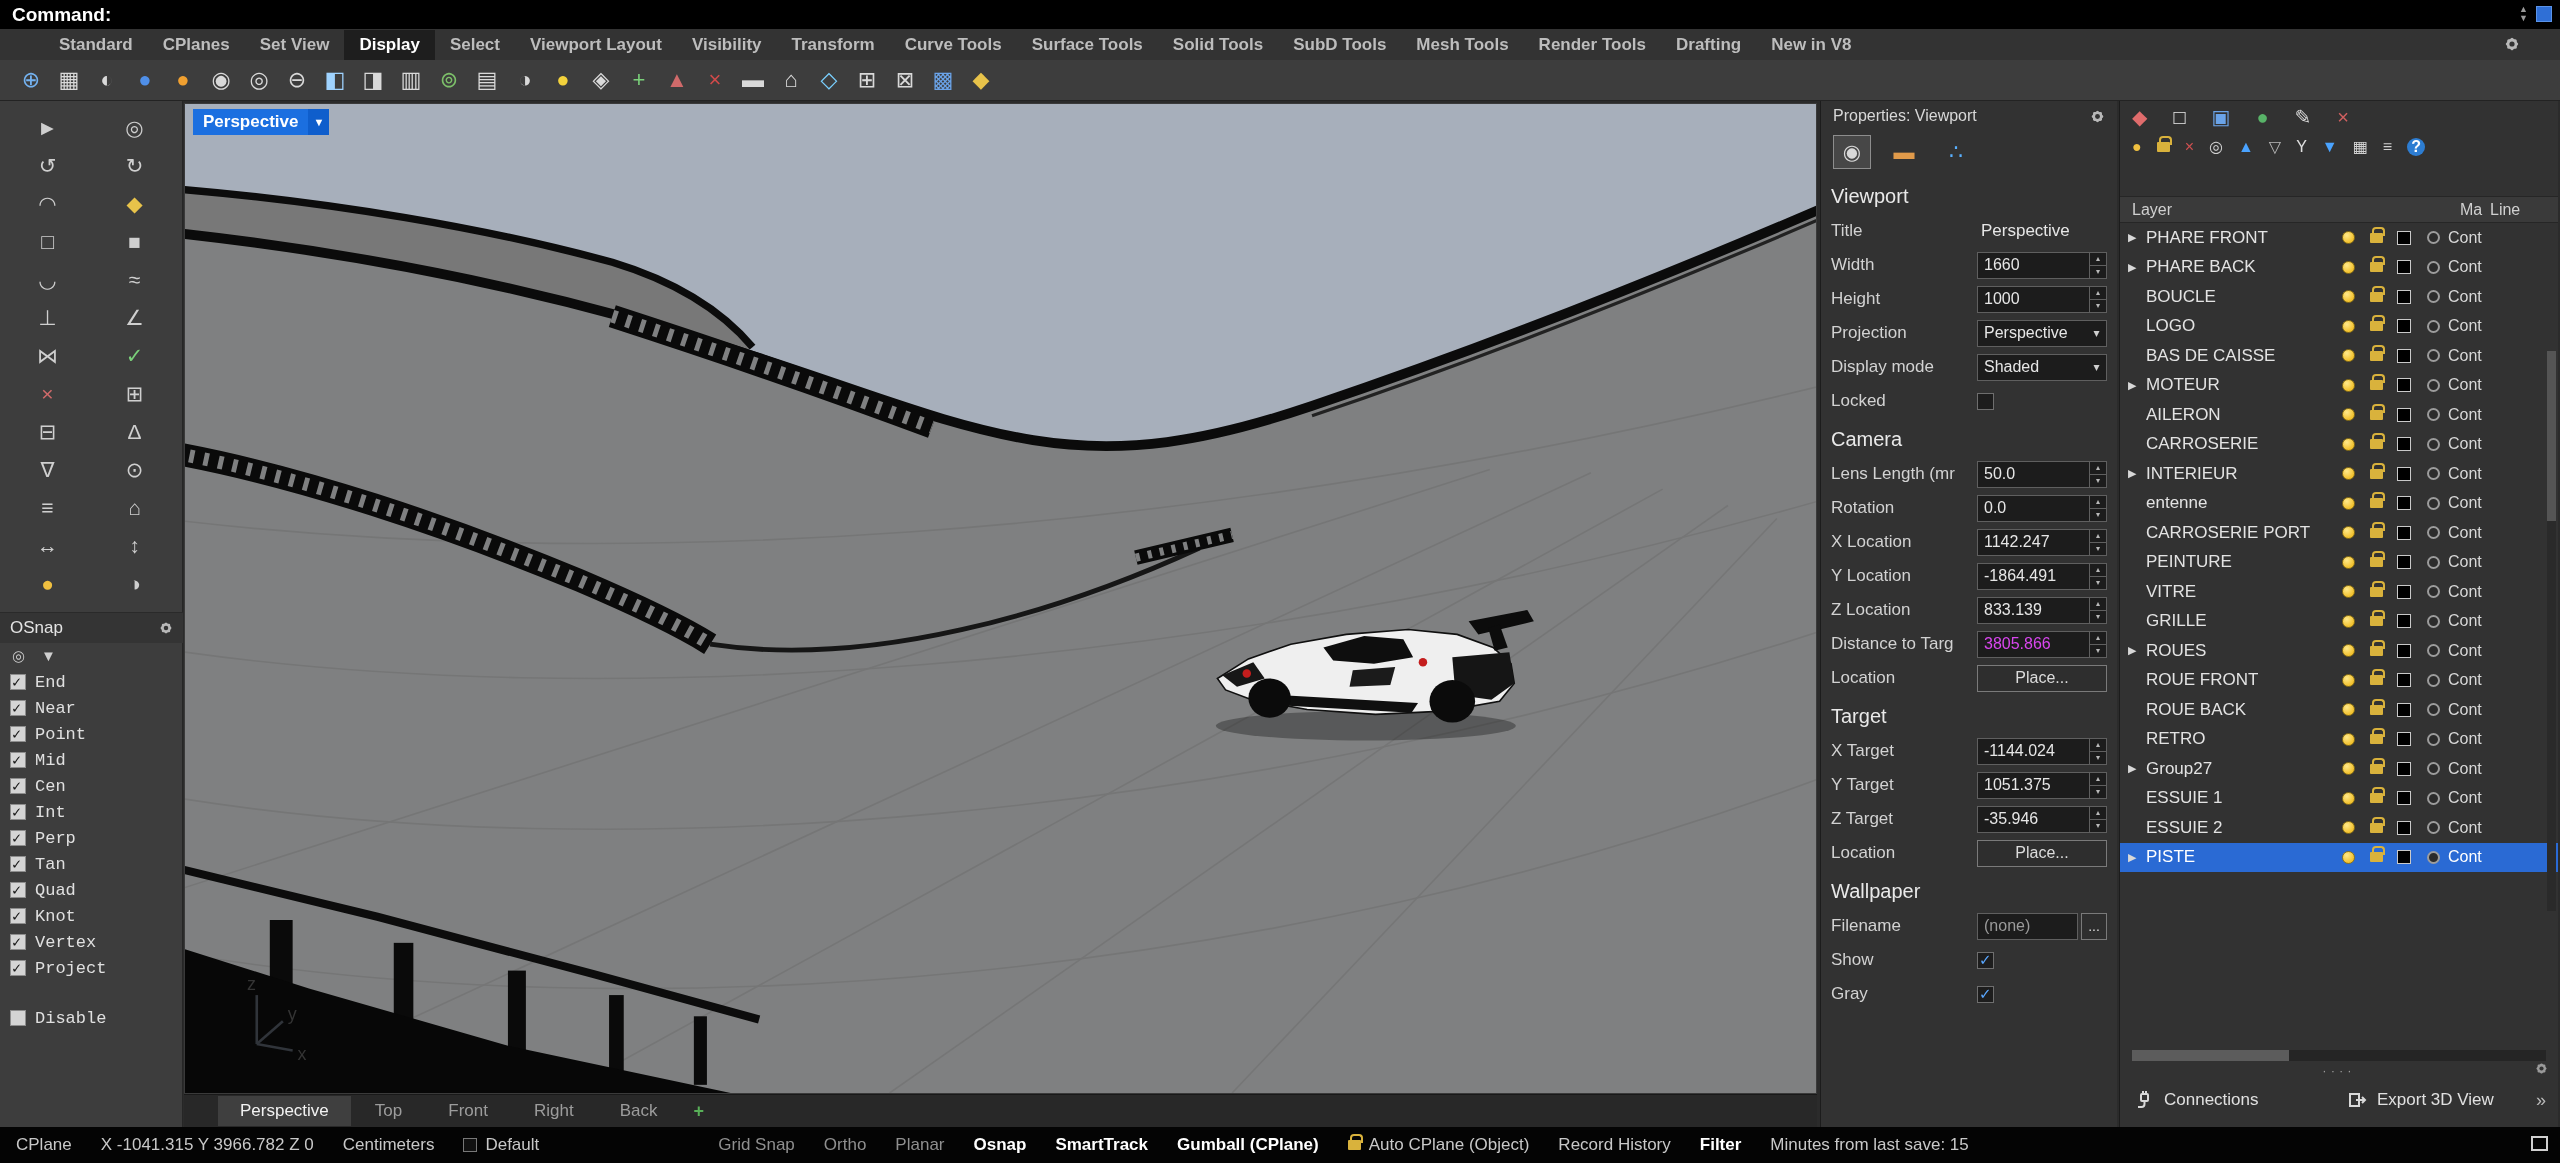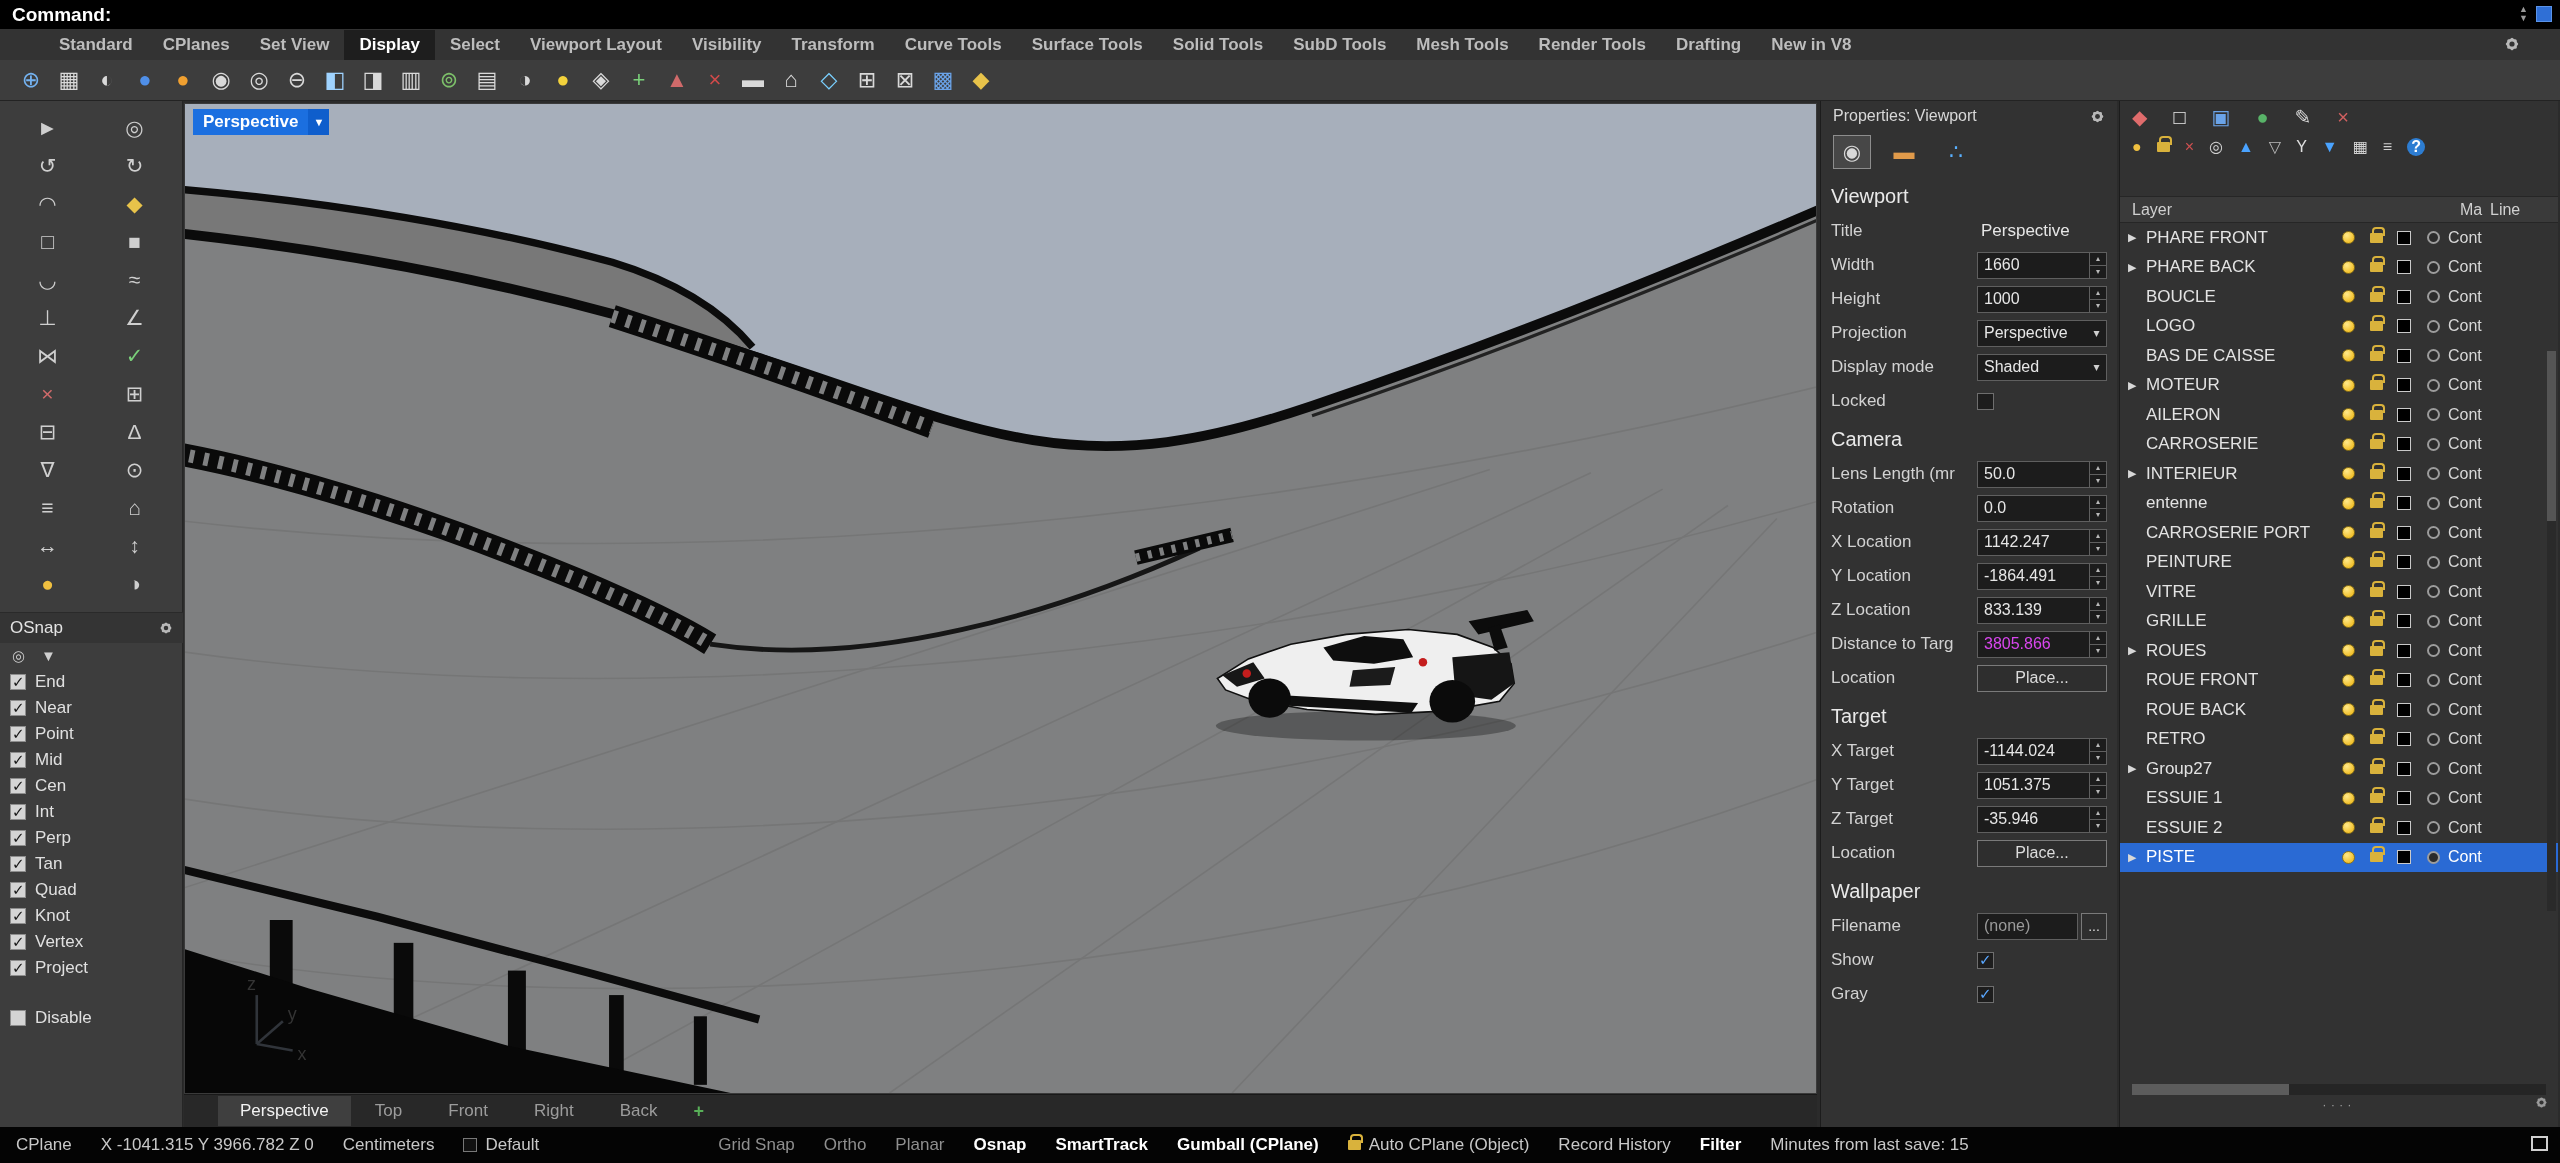--- a/index.html
+++ b/index.html
@@ -26,21 +26,21 @@
 
   
   #left-panel{position:absolute;left:0;top:101px;width:183px;height:1026px;background:#3d3d3d;border-right:1px solid #262626;}
   #left-tools{padding:8px 4px;display:grid;grid-template-columns:repeat(2,1fr);grid-auto-rows:38px;}
   .ltool{display:flex;align-items:center;justify-content:center;font-size:21px;color:#cfcfcf;}
   #osnap{position:absolute;left:0;top:511px;width:183px;}
   #osnap-header{display:flex;align-items:center;justify-content:space-between;padding:5px 10px;background:#343434;border-top:1px solid #2a2a2a;}
   #osnap-title{font-size:17px;color:#e3e3e3;}
   #osnap-filters{display:flex;gap:16px;padding:4px 12px;}
   #osnap-filters span{font-size:15px;}
-  .osnap-row{display:flex;align-items:center;gap:9px;height:26px;padding:0 10px;}
+  .osnap-row{display:flex;align-items:center;gap:9px;height:26px;padding:0 10px;font-family:Liberation Mono, monospace;}
   .osnap-row.gap{margin-top:24px;}
   .osnap-check{width:16px;height:16px;background:#d4d4d4;border:1px solid #8d8d8d;position:relative;flex:none;}
   .osnap-check.checked::after{content:"✓";position:absolute;left:1px;top:-2px;font-size:15px;font-weight:bold;color:#161616;}
   .osnap-label{font-size:17px;color:#e0e0e0;}
 
   
   #viewport{position:absolute;left:184px;top:103px;width:1633px;height:991px;background:#a7afbb;border:1px solid #3a3a3a;}
   #viewport svg{position:absolute;left:0;top:0;width:100%;height:100%;}
   #vp-label{position:absolute;left:8px;top:5px;display:flex;align-items:stretch;}
   #vp-label .txt{background:#1b6fe0;color:#fff;font-size:17px;font-weight:bold;padding:3px 10px;}
@@ -1024,20 +1024,40 @@
     <div id="layers-dots">····
       <span class="gearwrap">
         <svg width="13" height="13" viewBox="0 0 16 16">
             <rect x="3.2" y="3.2" width="9.6" height="9.6" rx="1.5" fill="#9a9a9a"></rect>
             <rect x="3.2" y="3.2" width="9.6" height="9.6" rx="1.5" fill="#9a9a9a" transform="rotate(45 8 8)"></rect>
             <circle cx="8" cy="8" r="2.6" fill="#333"></circle>
           </svg>
       </span>
     </div>
     <div id="layers-footer">
+      <div class="lf-row">
+        <button class="lf-btn">
+          <svg width="20" height="20" viewBox="0 0 20 20">
+              <rect x="7" y="4" width="7" height="7" rx="1" fill="none" stroke="#d8d8d8" stroke-width="2"></rect>
+              <line x1="9" y1="1" x2="9" y2="4" stroke="#d8d8d8" stroke-width="2"></line>
+              <line x1="12" y1="1" x2="12" y2="4" stroke="#d8d8d8" stroke-width="2"></line>
+              <path d="M10.5 11v3a3 3 0 0 1-3 3H4" fill="none" stroke="#d8d8d8" stroke-width="2"></path>
+            </svg>
+          <span>Connections</span>
+        </button>
+        <button class="lf-btn">
+          <svg width="20" height="20" viewBox="0 0 20 20">
+              <rect x="3" y="4" width="9" height="12" fill="none" stroke="#d8d8d8" stroke-width="2"></rect>
+              <line x1="9" y1="10" x2="18" y2="10" stroke="#d8d8d8" stroke-width="2"></line>
+              <polyline points="15,7 18,10 15,13" fill="none" stroke="#d8d8d8" stroke-width="2"></polyline>
+            </svg>
+          <span>Export 3D View</span>
+        </button>
+        <span class="more-chev">»</span>
+      </div>
     </div>
   </div>
 
   <div id="status-bar">
     <div id="status-items" style="display:flex;align-items:center;">
         <span class="sb-item ">
           <span>CPlane</span>
         </span>
         <span class="sb-item ">
           <span>X -1041.315 Y 3966.782 Z 0</span>

